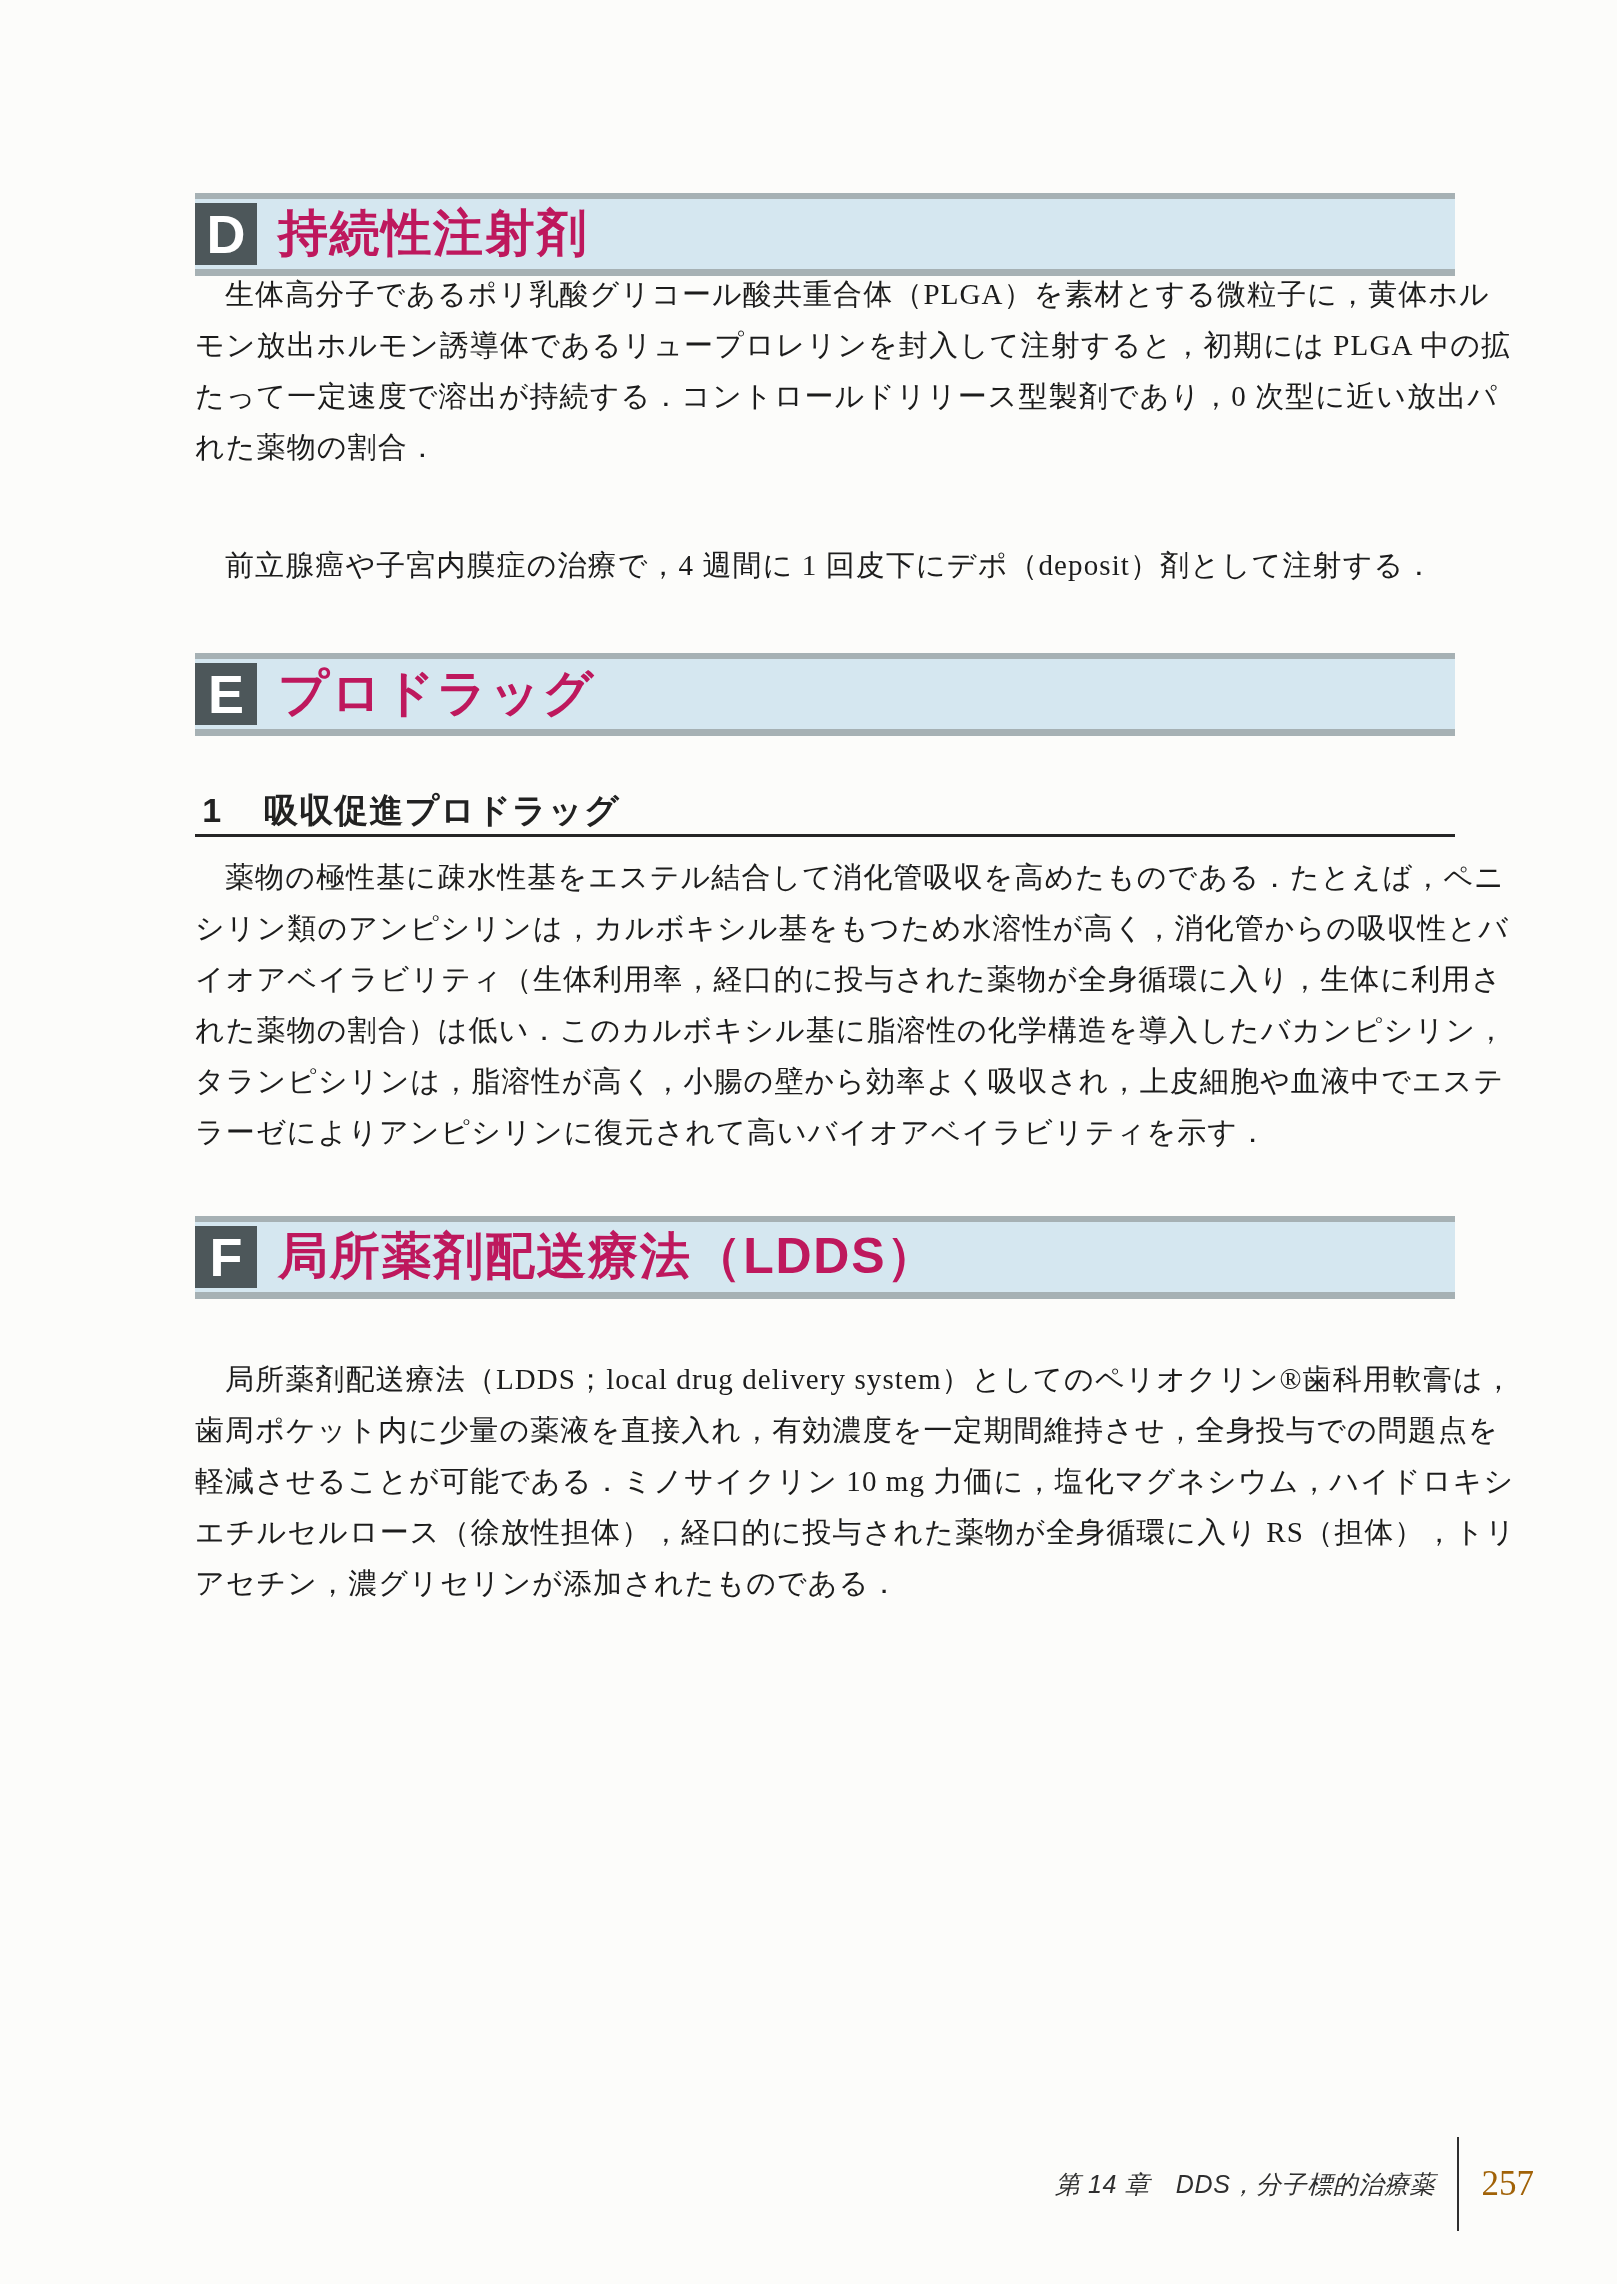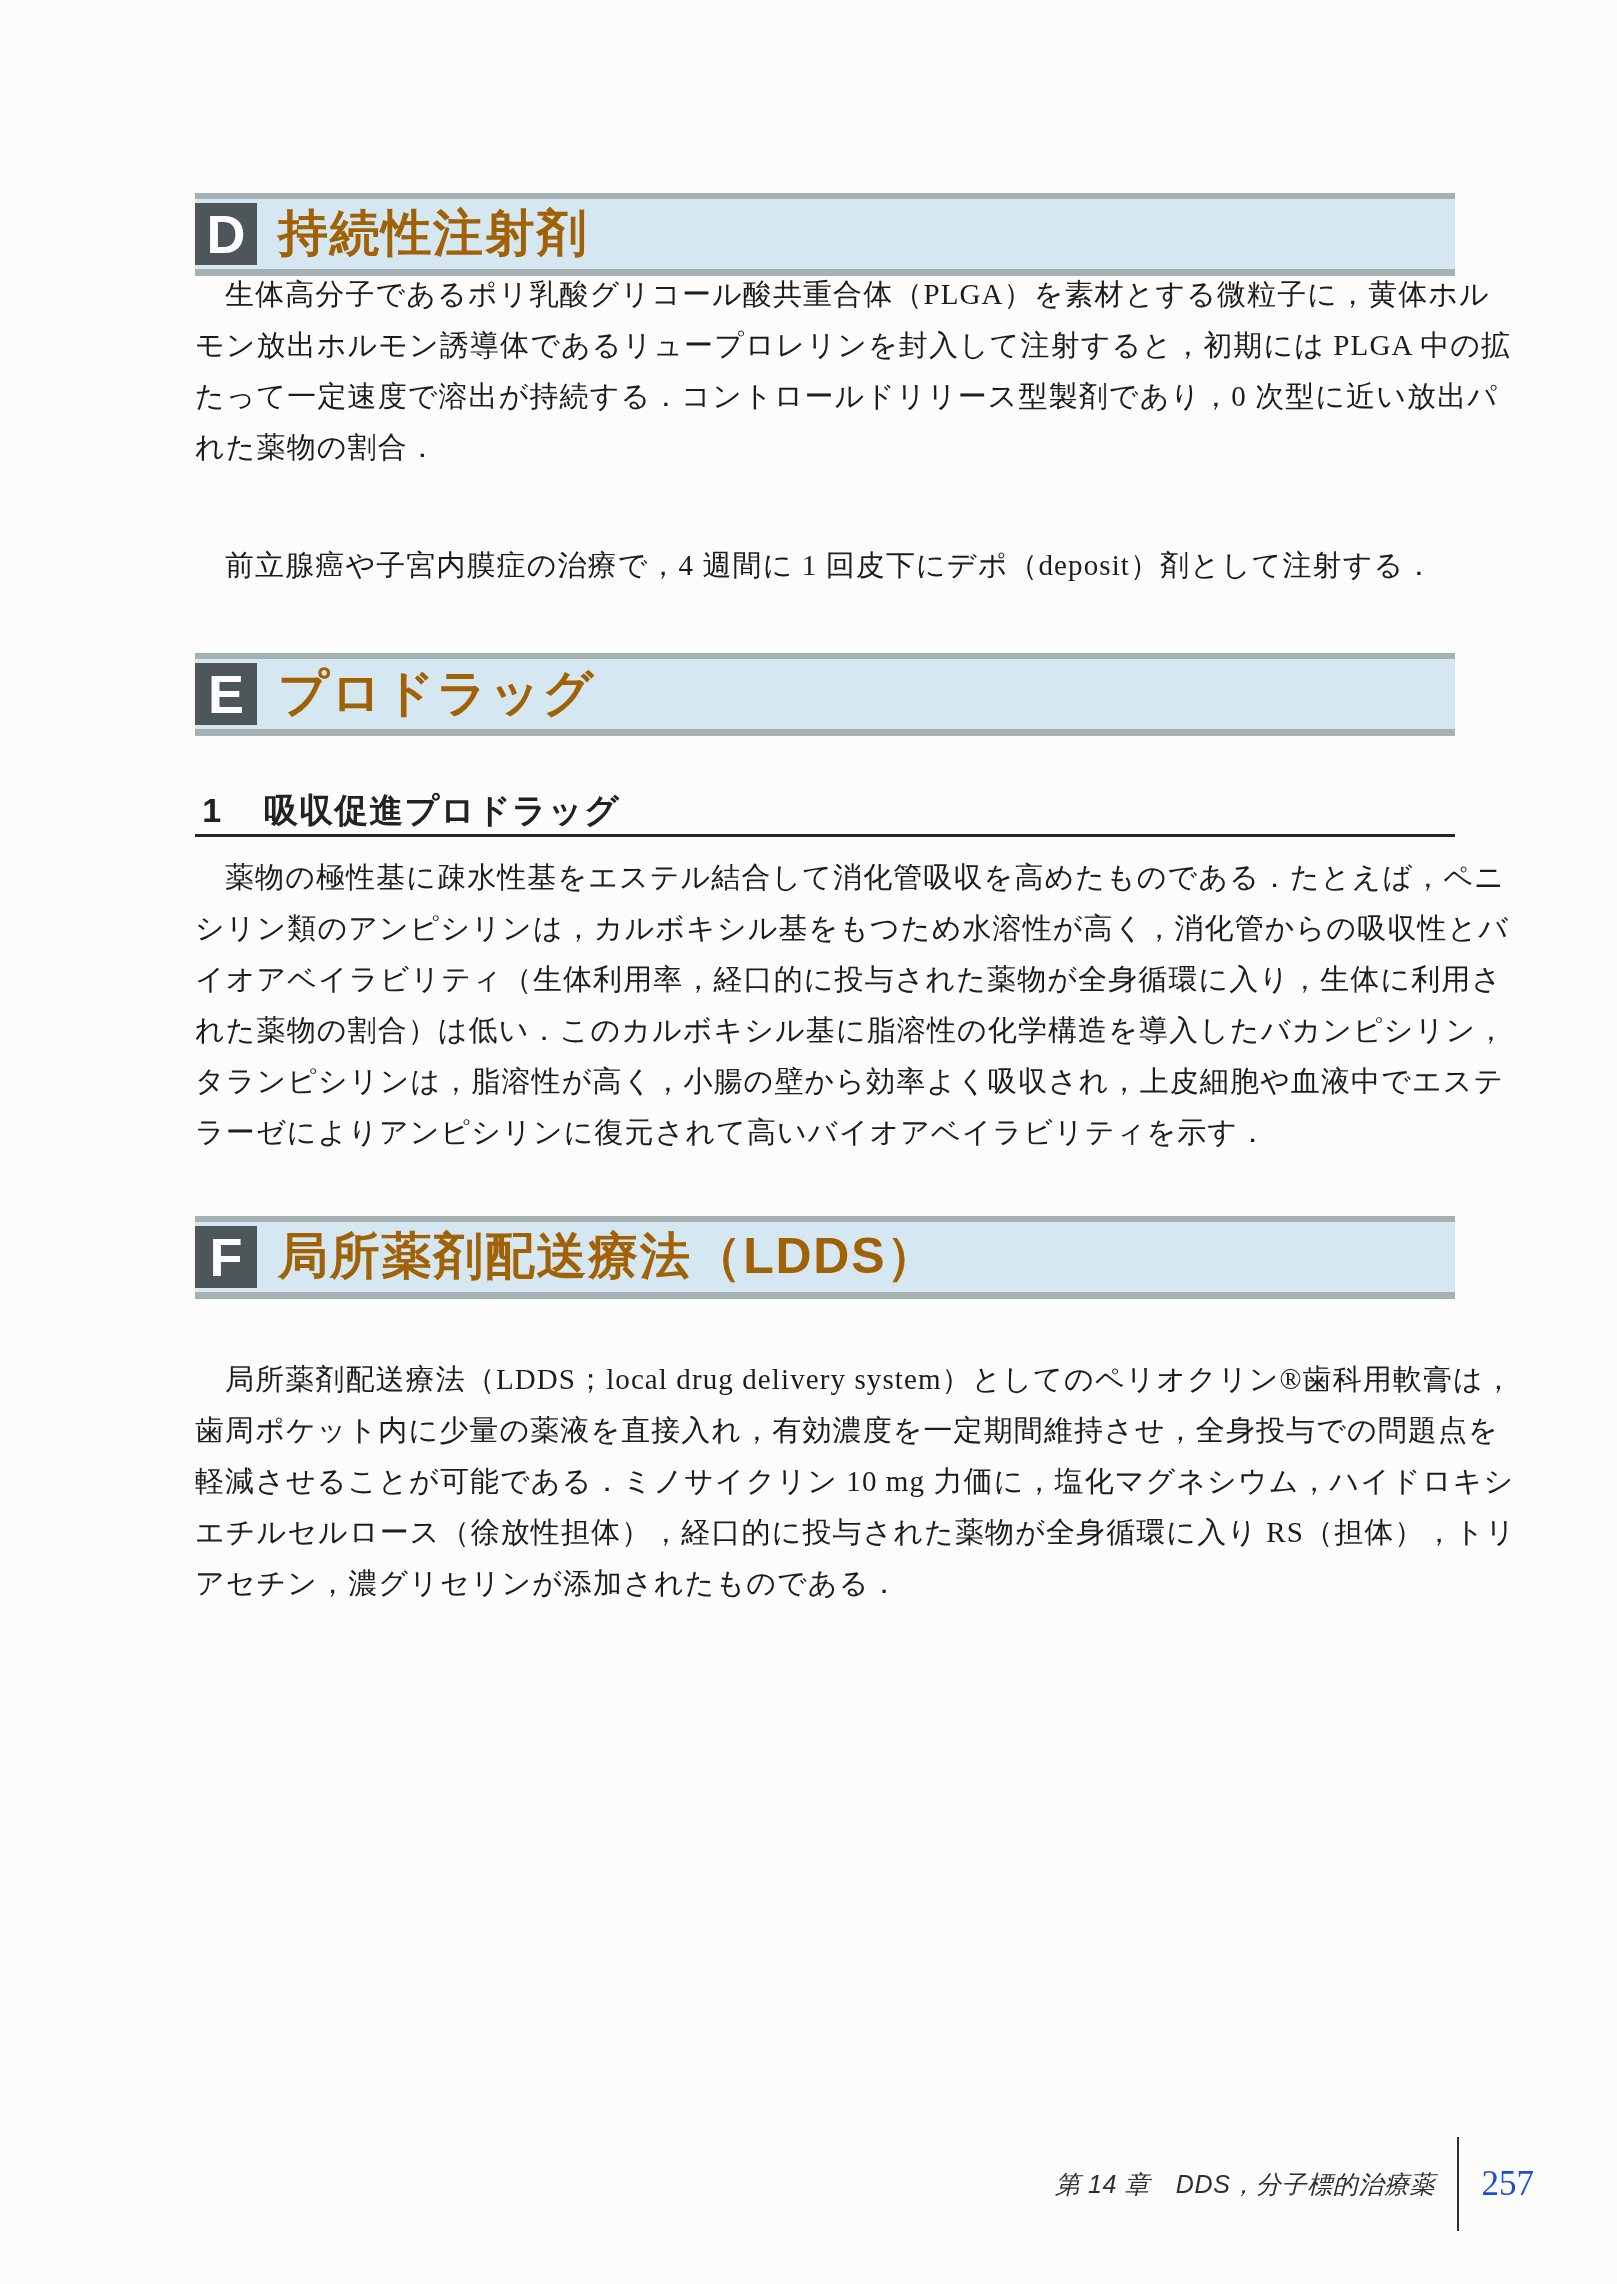--- a/index.html
+++ b/index.html
@@ -9,41 +9,41 @@
 
   
   .sec-header{left:195px;width:1260px;height:82px;}
   .strip-top{position:absolute;top:0;left:0;right:0;height:5.6px;background:#a6b1b4;}
   .strip-bottom{position:absolute;top:76px;left:0;right:0;height:6.8px;background:#a6b1b4;}
   .band{position:absolute;top:5.6px;left:0;right:0;height:70px;background:#d5e7f0;display:flex;align-items:center;}
   .letterbox{position:absolute;left:0;top:4.5px;width:62px;height:62px;background:#4d575a;
              color:#ffffff;display:flex;align-items:center;justify-content:center;
              font-family:"Liberation Sans","DejaVu Sans",sans-serif;font-weight:700;font-size:54px;}
   .sec-title{margin-left:83px;font-family:"Liberation Sans","DejaVu Sans",sans-serif;
-             font-weight:700;font-size:50px;color:#a16207;letter-spacing:1.7px;white-space:nowrap;}
+             font-weight:700;font-size:50px;color:#be185d;letter-spacing:1.7px;white-space:nowrap;}
 
   
   .para{left:195px;width:1260px;font-size:29px;line-height:51px;letter-spacing:1.1px;}
   .tline{height:51px;white-space:nowrap;}
   .indent{text-indent:30px;}
 
   
   .subsec{left:195px;width:1260px;height:47px;
           font-family:"Liberation Sans","DejaVu Sans",sans-serif;font-weight:700;color:#222;}
   .subsec-num{position:absolute;left:7.3px;top:0;font-size:34px;line-height:39px;}
   .subsec-title{position:absolute;left:69px;top:0;font-size:34px;line-height:39px;letter-spacing:1.1px;white-space:nowrap;}
   .subsec-rule{position:absolute;left:0;top:43px;width:1260px;height:2.8px;background:#262626;}
 
   
   .footer{left:959px;top:2137px;width:575px;height:94px;display:flex;align-items:center;}
   .footer-chapter{flex:1;text-align:right;font-family:"Liberation Sans","DejaVu Sans",sans-serif;
                   font-style:italic;font-size:25px;color:#2e2e2e;letter-spacing:0.6px;
                   padding-right:21.4px;white-space:nowrap;}
   .footer-divider{width:2.3px;height:94px;background:#2f2f2f;}
-  .footer-page{font-family:"Liberation Serif","DejaVu Serif",serif;font-size:35px;color:#1d4ed8;padding-left:22.6px;}
+  .footer-page{font-family:"Liberation Serif","DejaVu Serif",serif;font-size:35px;color:#a16207;padding-left:22.6px;}
 </style>
 </head>
 <body>
 
 <div class="page">
 
   <div class="abs sec-header" style="top:193px;">
     <div class="strip-top"></div>
     <div class="band">
       <div class="letterbox">

